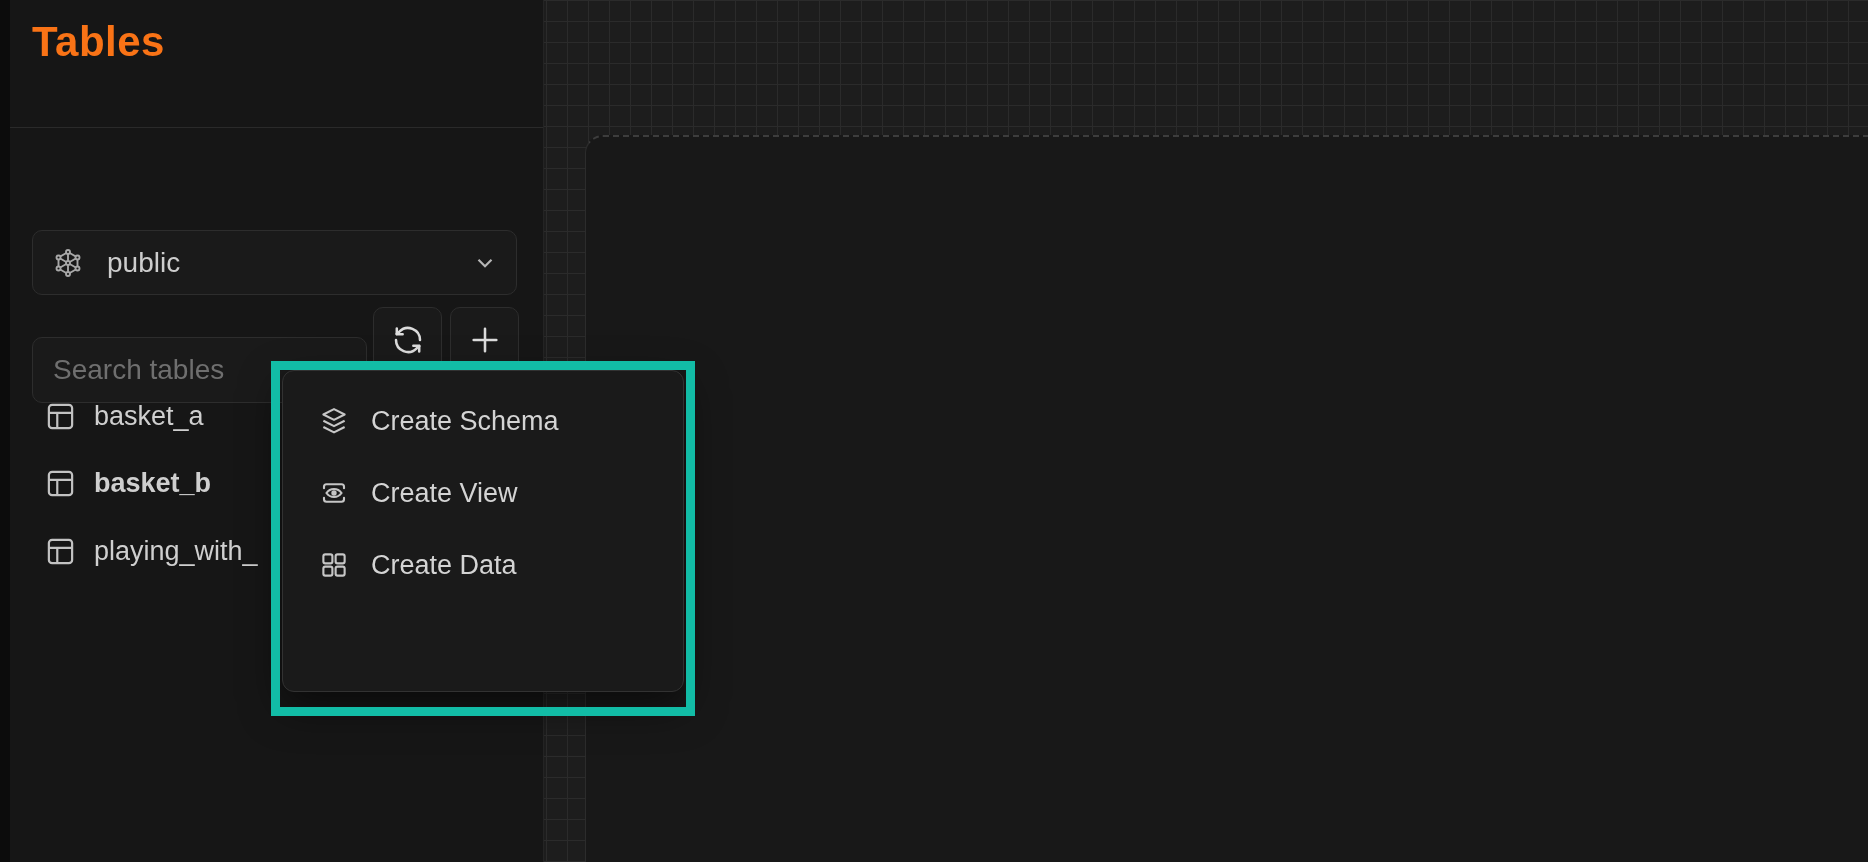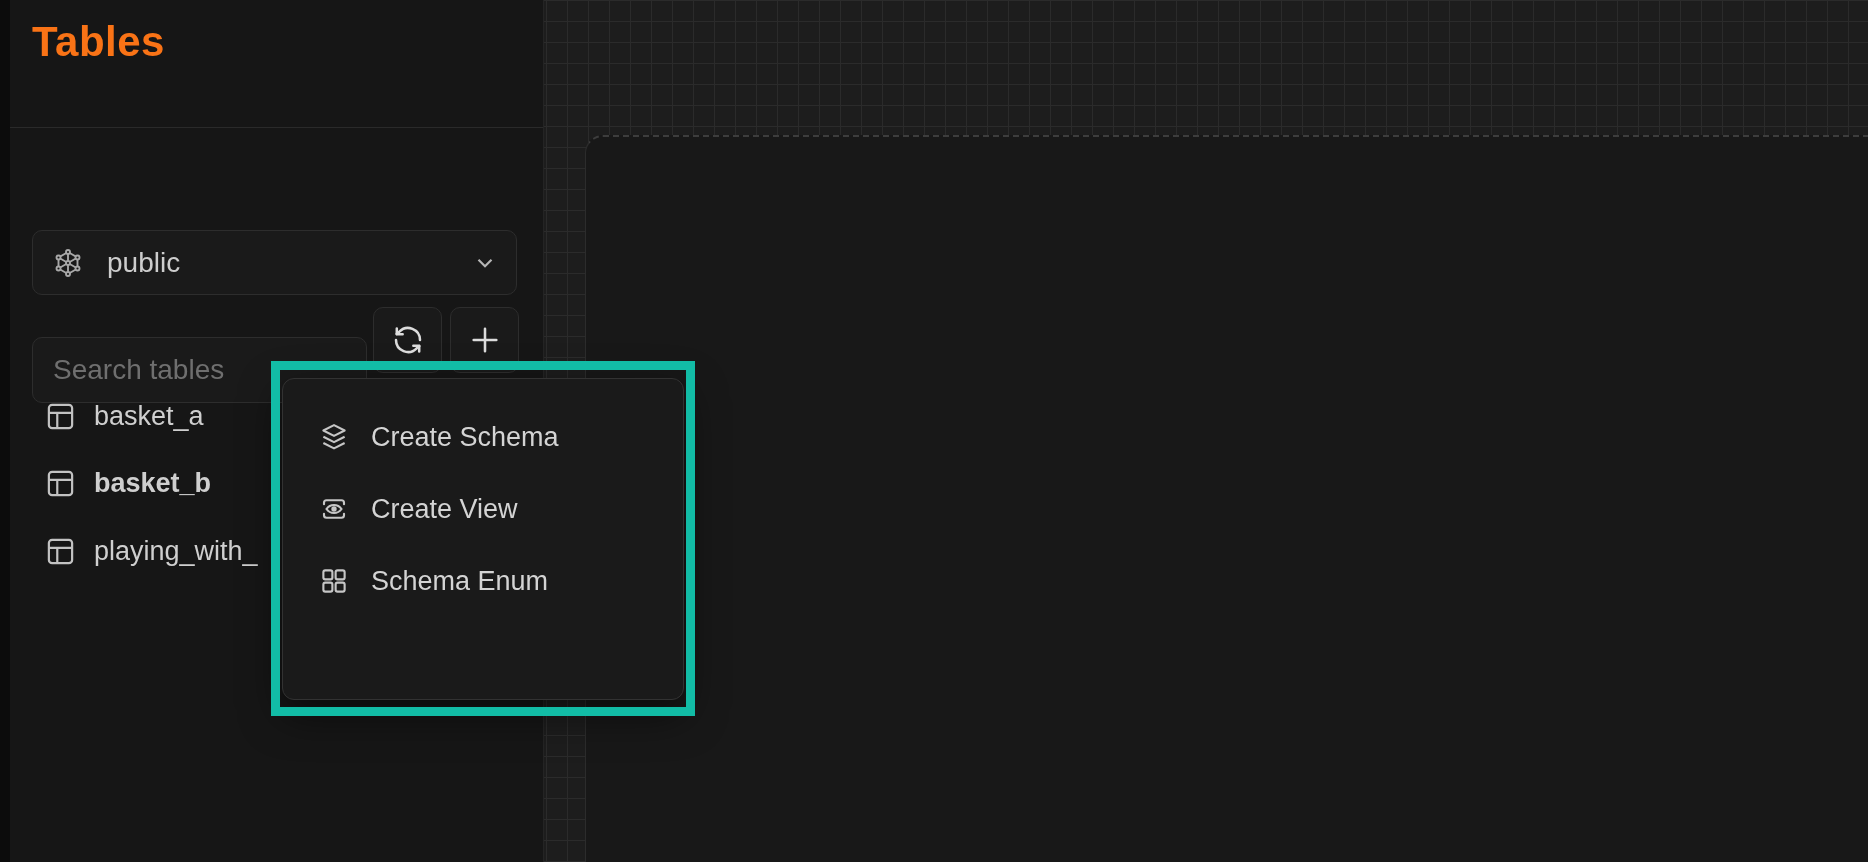--- a/index.html
+++ b/index.html
@@ -67,22 +67,22 @@
   .v-divider{left:1041px;top:441px;width:2px;height:396px;background:#ad531d;}
   .nav-sel{left:666px;top:461px;width:358px;height:68px;background:#272727;border-radius:8px;
     display:flex;align-items:center;padding-left:22px;box-sizing:border-box;font-size:27px;color:#fafafa;}
   .nav-item{left:688px;height:40px;display:flex;align-items:center;font-size:27px;color:#dedede;}
   .ni-1{top:548px;} .ni-2{top:620px;} .ni-3{top:692px;}
   .cn-input{left:1060px;top:462px;width:390px;height:76px;border:1px solid #3b3b3b;border-radius:10px;box-sizing:border-box;}
   .cn-input .lab{position:absolute;left:24px;top:12px;font-size:21px;color:#8f8f8f;}
   .cn-input .val{position:absolute;left:24px;top:38px;font-size:29px;color:#e6e6e6;}
 
   
-  .menu-panel{left:282px;top:378px;width:402px;height:322px;background:#1a1a1a;border:1px solid #323232;border-radius:12px;
-    box-sizing:border-box;z-index:5;box-shadow:0 14px 40px rgba(0,0,0,.55);padding-top:22px;}
+  .menu-panel{left:282px;top:370px;width:402px;height:322px;background:#1a1a1a;border:1px solid #323232;border-radius:12px;
+    box-sizing:border-box;z-index:5;box-shadow:0 14px 40px rgba(0,0,0,.55);padding-top:14px;}
   .menu-item{height:72px;display:flex;align-items:center;padding-left:36px;}
   .menu-item .icon{width:30px;height:30px;color:#c6c6c6;flex:0 0 auto;}
   .menu-item .ml{margin-left:22px;font-size:27px;color:#d4d4d4;}
 
   
   .teal-frame{left:271px;top:361px;width:424px;height:355px;border:9px solid #12bca6;box-sizing:border-box;z-index:9;}
 </style>
 </head>
 <body>
 
@@ -226,17 +226,17 @@
   </div>
   <div class="menu-item">
     <span class="icon">
       <svg viewBox="0 0 24 24" fill="none" stroke="currentColor" stroke-width="1.7" width="30" height="30">
         <rect x="3.5" y="3.5" width="7.2" height="7.2" rx="1.5"></rect>
           <rect x="13.3" y="3.5" width="7.2" height="7.2" rx="1.5"></rect>
         <rect x="3.5" y="13.3" width="7.2" height="7.2" rx="1.5"></rect>
           <rect x="13.3" y="13.3" width="7.2" height="7.2" rx="1.5"></rect>
       </svg>
     </span>
-    <span class="ml">Schema Enum</span>
+    <span class="ml">Create Data</span>
   </div>
 </div>
 
 <div class="abs teal-frame"></div>
 
 </body></html>

